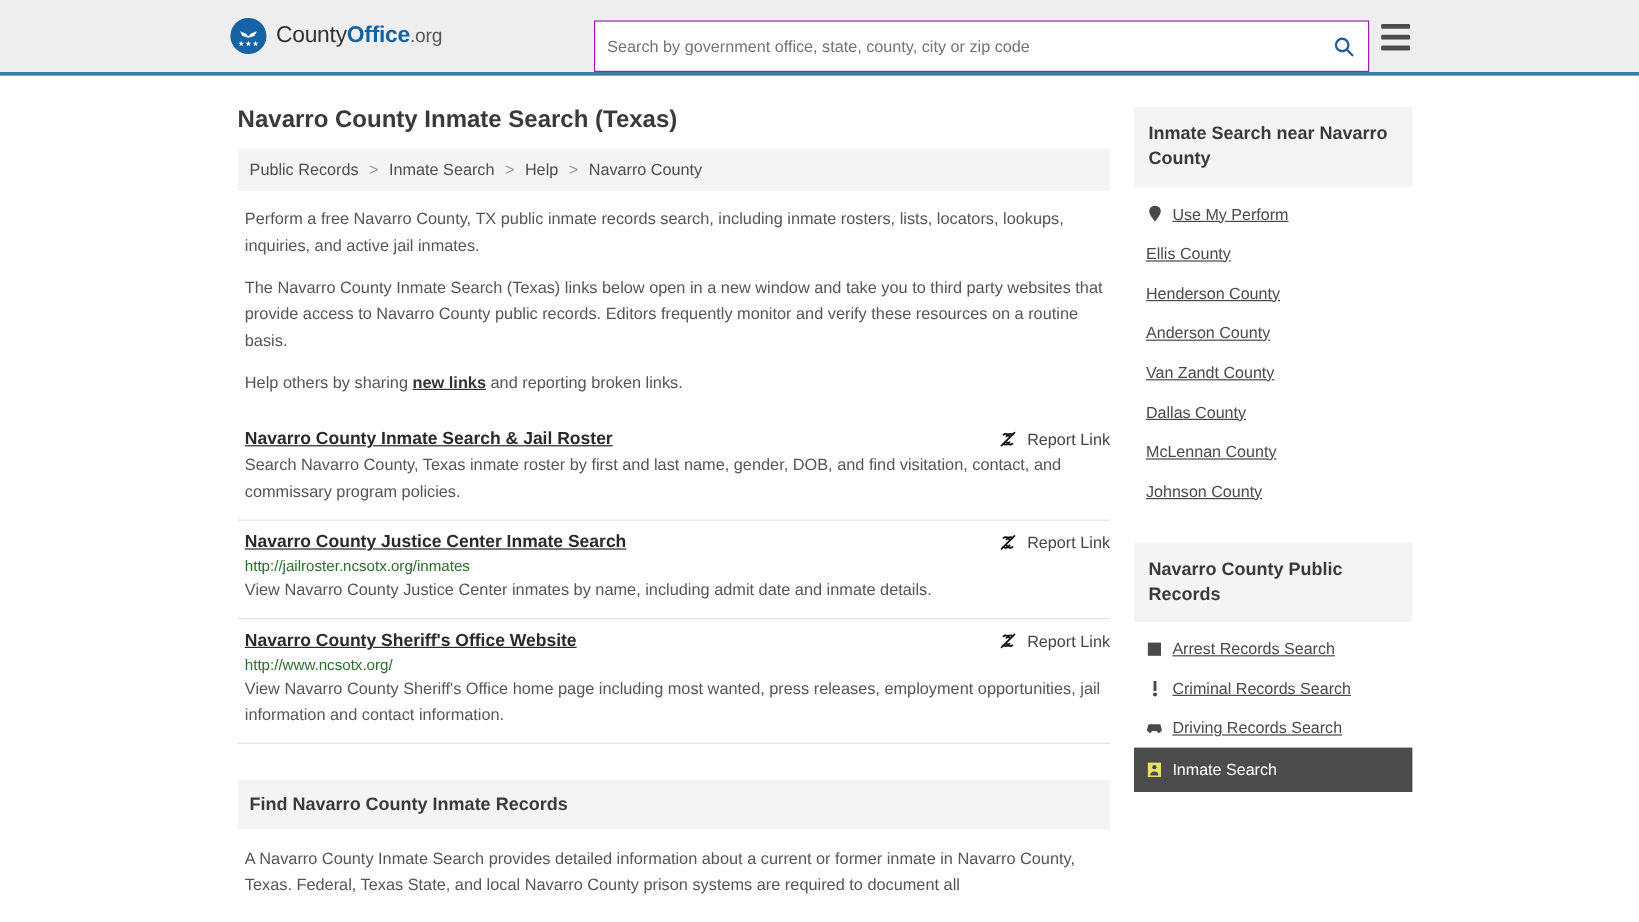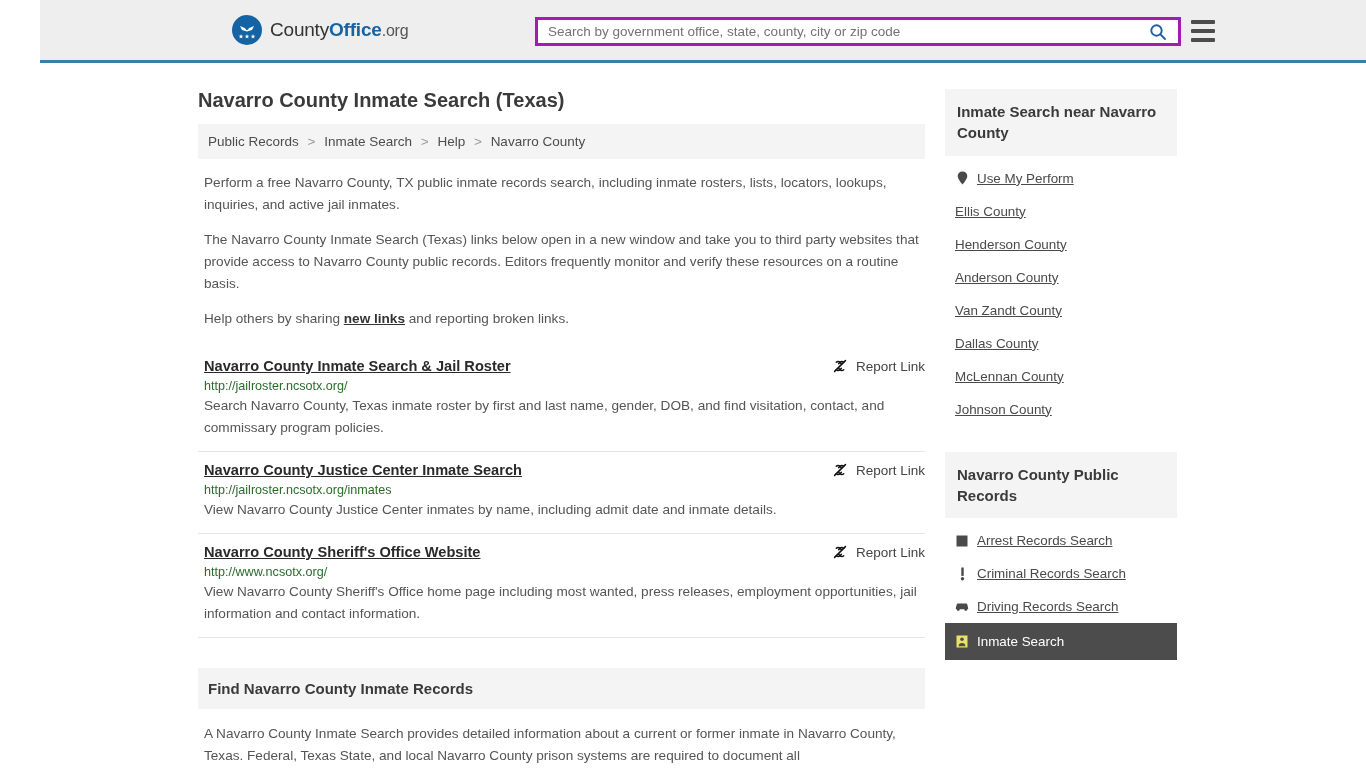--- a/index.html
+++ b/index.html
@@ -12,21 +12,20 @@
   }
 
   
   .site-header {
     height: 63px;
     background: #eeeeee;
     border-bottom: 3px solid #3b7ea8;
     display: flex;
     align-items: center;
     position: relative;
-    margin-left: 40px;
   }
   .brand {
     display: flex;
     align-items: center;
     margin-left: 192px;
     gap: 8px;
   }
   .brand-logo {
     width: 30px; height: 30px;
     border-radius: 50%;
@@ -43,23 +42,23 @@
   }
   .brand-text .b-county { color: #333333; }
   .brand-text .b-office { color: #1464a5; font-weight: bold; }
   .brand-text .b-org { color: #555555; font-size: 16px; }
 
   .search-wrap {
     position: absolute;
     left: 495px;
     top: 17px;
     width: 646px;
-    height: 29px;
+    height: 43px;
     background: #ffffff;
-    border: 3px solid #a21caf;
+    border: 1px solid #a21caf;
     display: flex;
     align-items: center;
   }
   .search-input {
     flex: 1;
     border: none;
     outline: none;
     height: 100%;
     padding: 0 10px;
     font-size: 13.5px;
@@ -288,21 +287,20 @@
           <svg width="16" height="16" viewBox="0 0 16 16" aria-hidden="true">
             <path d="M3 3 L13 13 M13 3 L3 13" stroke="#1a1a1a" stroke-width="1.6" opacity="0"></path>
             <path d="M4.3 4.3 a2.6 2.6 0 0 1 3.7 0 l1.3 1.3" fill="none" stroke="#111" stroke-width="1.5" stroke-linecap="round"></path>
             <path d="M11.7 11.7 a2.6 2.6 0 0 1 -3.7 0 l-1.3 -1.3" fill="none" stroke="#111" stroke-width="1.5" stroke-linecap="round"></path>
             <path d="M11.7 4.3 a2.6 2.6 0 0 0 -3.7 0 l-1.3 1.3" fill="none" stroke="#111" stroke-width="1.5" stroke-linecap="round"></path>
             <path d="M4.3 11.7 a2.6 2.6 0 0 0 3.7 0 l1.3 -1.3" fill="none" stroke="#111" stroke-width="1.5" stroke-linecap="round"></path>
             <line x1="2.6" y1="13.4" x2="13.4" y2="2.6" stroke="#111" stroke-width="1.5" stroke-linecap="round"></line>
           </svg>
           <span>Report Link</span>
         </div>
-        <div class="result-url">http://jailroster.ncsotx.org/</div>
         <div class="result-desc">Search Navarro County, Texas inmate roster by first and last name, gender, DOB, and find visitation, contact, and commissary program policies.</div>
       </div>
 
       <div class="result">
         <a class="result-title">Navarro County Justice Center Inmate Search</a>
         <div class="report-link">
           <svg width="16" height="16" viewBox="0 0 16 16" aria-hidden="true">
             <path d="M4.3 4.3 a2.6 2.6 0 0 1 3.7 0 l1.3 1.3" fill="none" stroke="#111" stroke-width="1.5" stroke-linecap="round"></path>
             <path d="M11.7 11.7 a2.6 2.6 0 0 1 -3.7 0 l-1.3 -1.3" fill="none" stroke="#111" stroke-width="1.5" stroke-linecap="round"></path>
             <path d="M11.7 4.3 a2.6 2.6 0 0 0 -3.7 0 l-1.3 1.3" fill="none" stroke="#111" stroke-width="1.5" stroke-linecap="round"></path>

